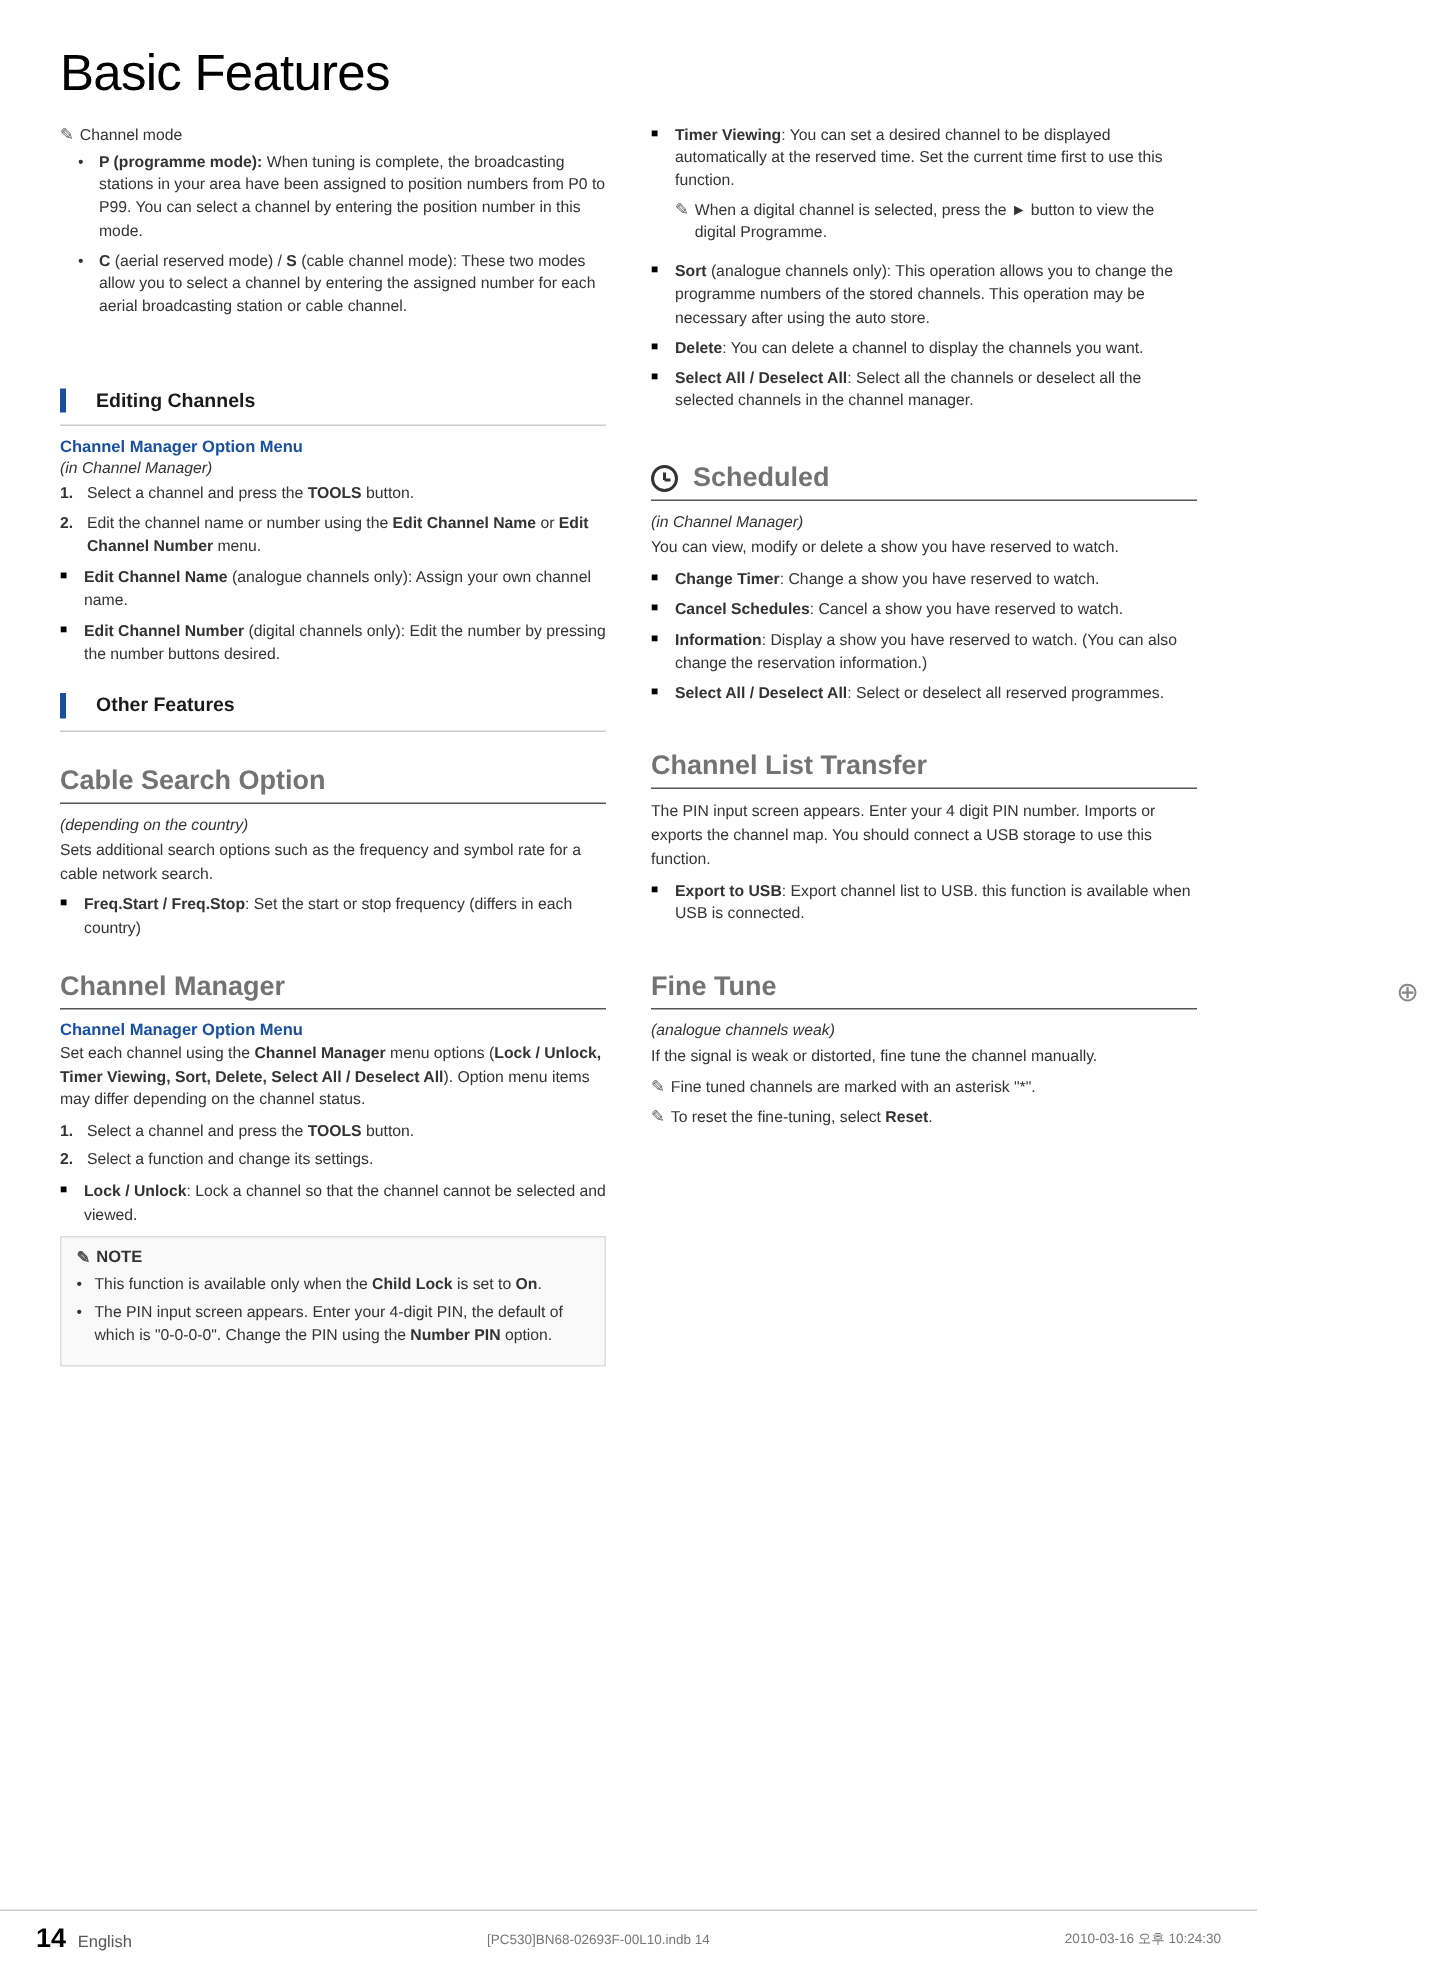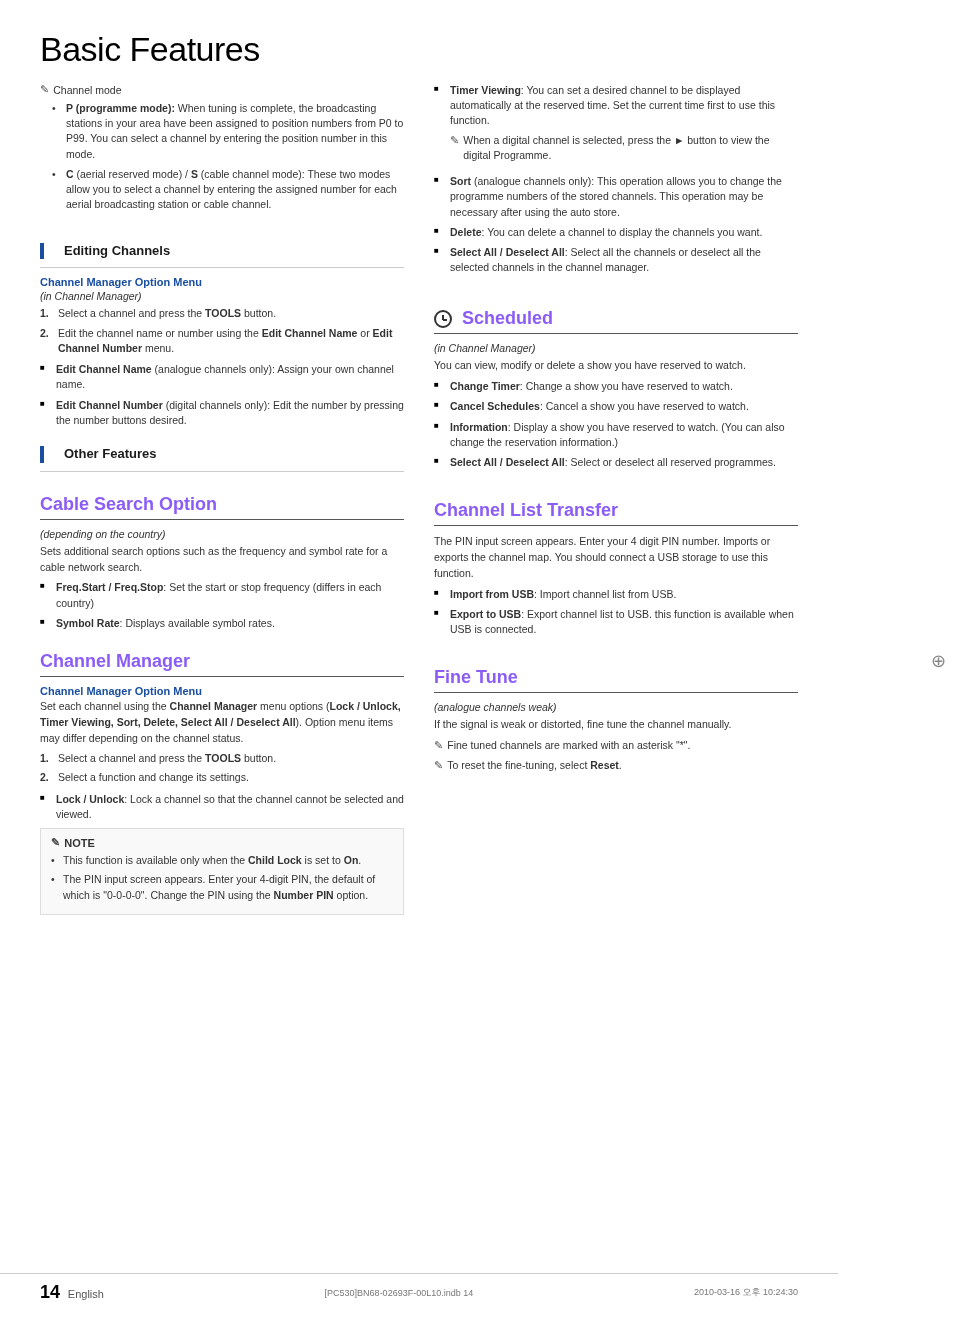--- a/index.html
+++ b/index.html
@@ -59,21 +59,21 @@
       display: flex;
       align-items: center;
       gap: 4px;
       font-size: 10.5px;
       color: #333;
       margin-bottom: 5px;
     }
     .bullet-list {
       list-style: none;
       padding-left: 12px;
-      margin-bottom: 8px;
+      margin-bottom: 24px;
     }
     .bullet-list li {
       font-size: 10.5px;
       color: #333;
       padding-left: 14px;
       position: relative;
       margin-bottom: 5px;
       line-height: 1.45;
     }
     .bullet-list li::before {
@@ -156,21 +156,21 @@
       top: 0;
       font-size: 8px;
       color: #000;
       line-height: 1.6;
     }
 
     
     .main-section-title {
       font-size: 18px;
       font-weight: bold;
-      color: #8b5cf6;
+      color: #737373;
       margin-top: 14px;
       margin-bottom: 4px;
     }
     .main-section-divider {
       border: none;
       border-top: 1.5px solid #555;
       margin-bottom: 8px;
     }
 
     
@@ -250,21 +250,21 @@
 
     
     .page-footer {
       position: absolute;
       bottom: 18px;
       left: 0;
       right: 0;
       display: flex;
       justify-content: space-between;
       align-items: center;
-      padding: 0 40px;
+      padding: 0 24px;
       font-size: 10px;
       color: #555;
       border-top: 1px solid #ccc;
       padding-top: 8px;
     }
     .page-number {
       font-size: 18px;
       font-weight: bold;
       color: #000;
     }
@@ -351,21 +351,20 @@
         <hr class="section-divider">
       </div>
 
       <div class="section-block">
         <div class="main-section-title">Cable Search Option</div>
         <hr class="main-section-divider">
         <div class="sub-section-label">(depending on the country)</div>
         <p class="body-text">Sets additional search options such as the frequency and symbol rate for a cable network search.</p>
         <ul class="sq-list">
           <li><b>Freq.Start / Freq.Stop</b>: Set the start or stop frequency (differs in each country)</li>
-          <li><b>Symbol Rate</b>: Displays available symbol rates.</li>
         </ul>
       </div>
 
       <div class="section-block">
         <div class="main-section-title">Channel Manager</div>
         <hr class="main-section-divider">
         <div class="sub-section-title">Channel Manager Option Menu</div>
         <p class="body-text">Set each channel using the <b>Channel Manager</b> menu options (<b>Lock / Unlock, Timer Viewing, Sort, Delete, Select All / Deselect All</b>). Option menu items may differ depending on the channel status.</p>
         <ol class="numbered-list">
           <li>
@@ -425,21 +424,20 @@
           <li><b>Information</b>: Display a show you have reserved to watch. (You can also change the reservation information.)</li>
           <li><b>Select All / Deselect All</b>: Select or deselect all reserved programmes.</li>
         </ul>
       </div>
 
       <div class="section-block" style="margin-top:10px;">
         <div class="main-section-title">Channel List Transfer</div>
         <hr class="main-section-divider">
         <p class="body-text">The PIN input screen appears. Enter your 4 digit PIN number. Imports or exports the channel map. You should connect a USB storage to use this function.</p>
         <ul class="sq-list">
-          <li><b>Import from USB</b>: Import channel list from USB.</li>
           <li><b>Export to USB</b>: Export channel list to USB. this function is available when USB is connected.</li>
         </ul>
       </div>
 
       <div class="section-block" style="margin-top:10px;">
         <div class="main-section-title">Fine Tune</div>
         <hr class="main-section-divider">
         <div class="sub-section-label">(analogue channels weak)</div>
         <p class="body-text">If the signal is weak or distorted, fine tune the channel manually.</p>
         <div class="inline-note">

